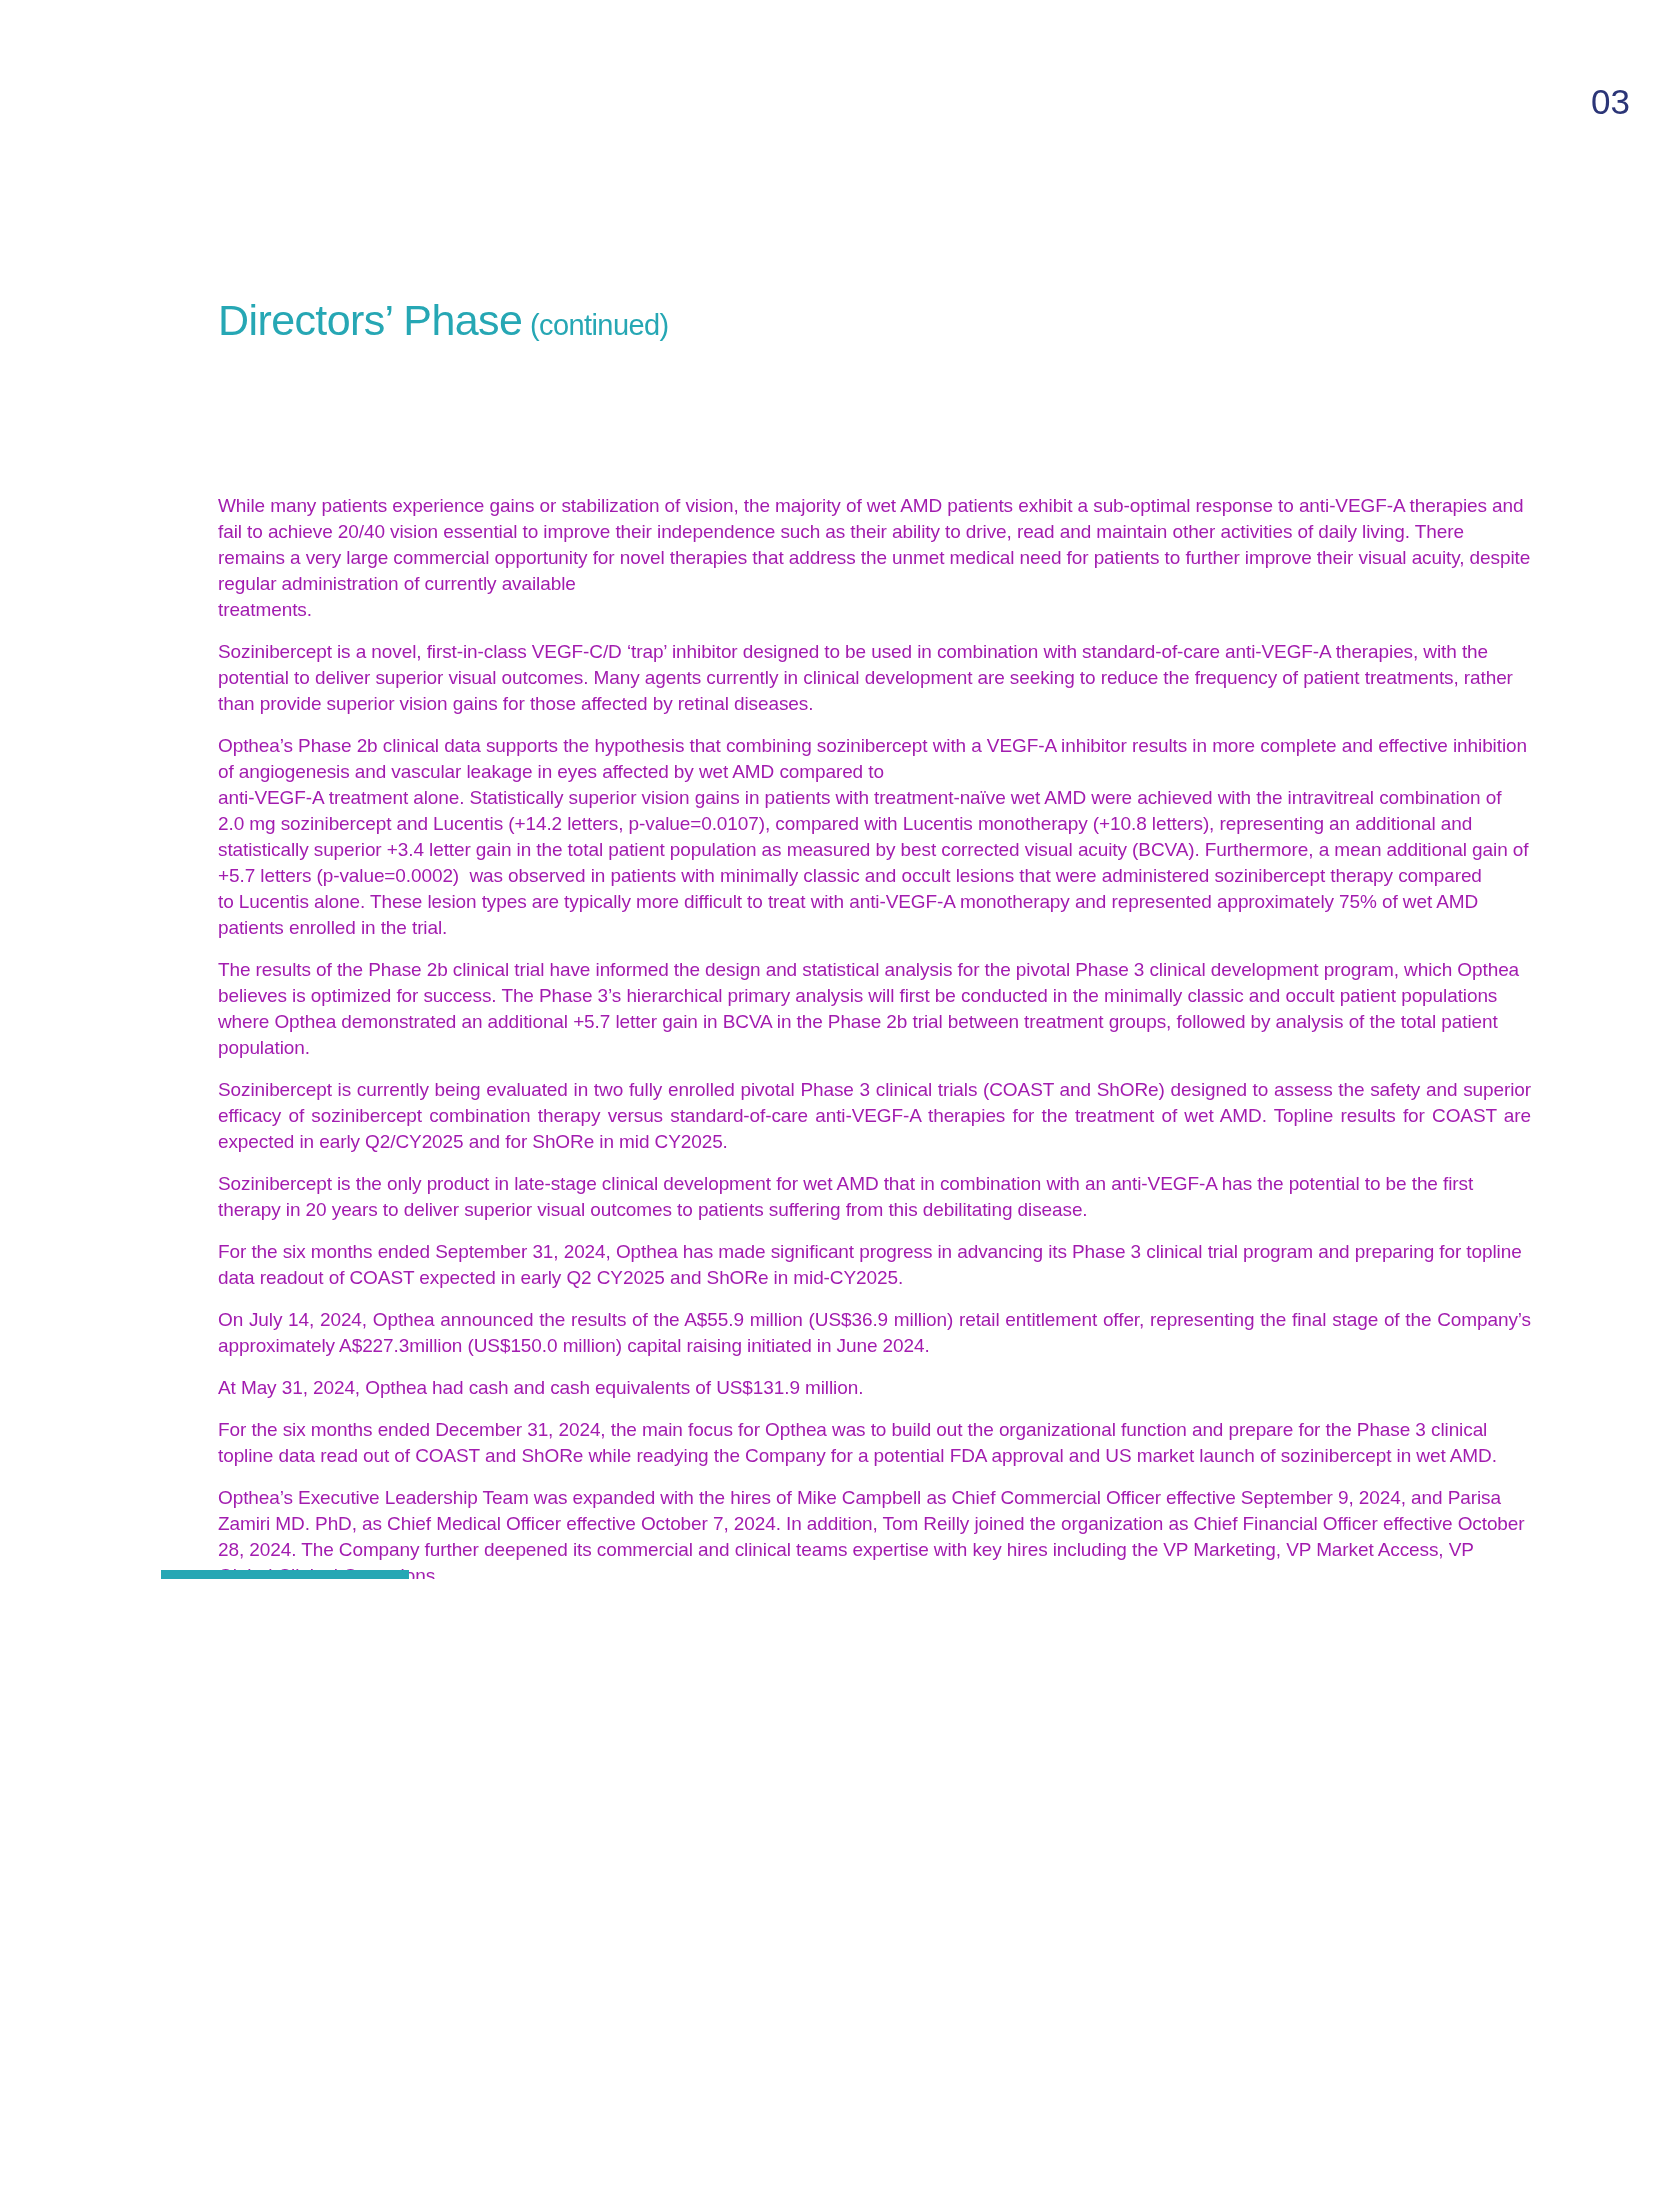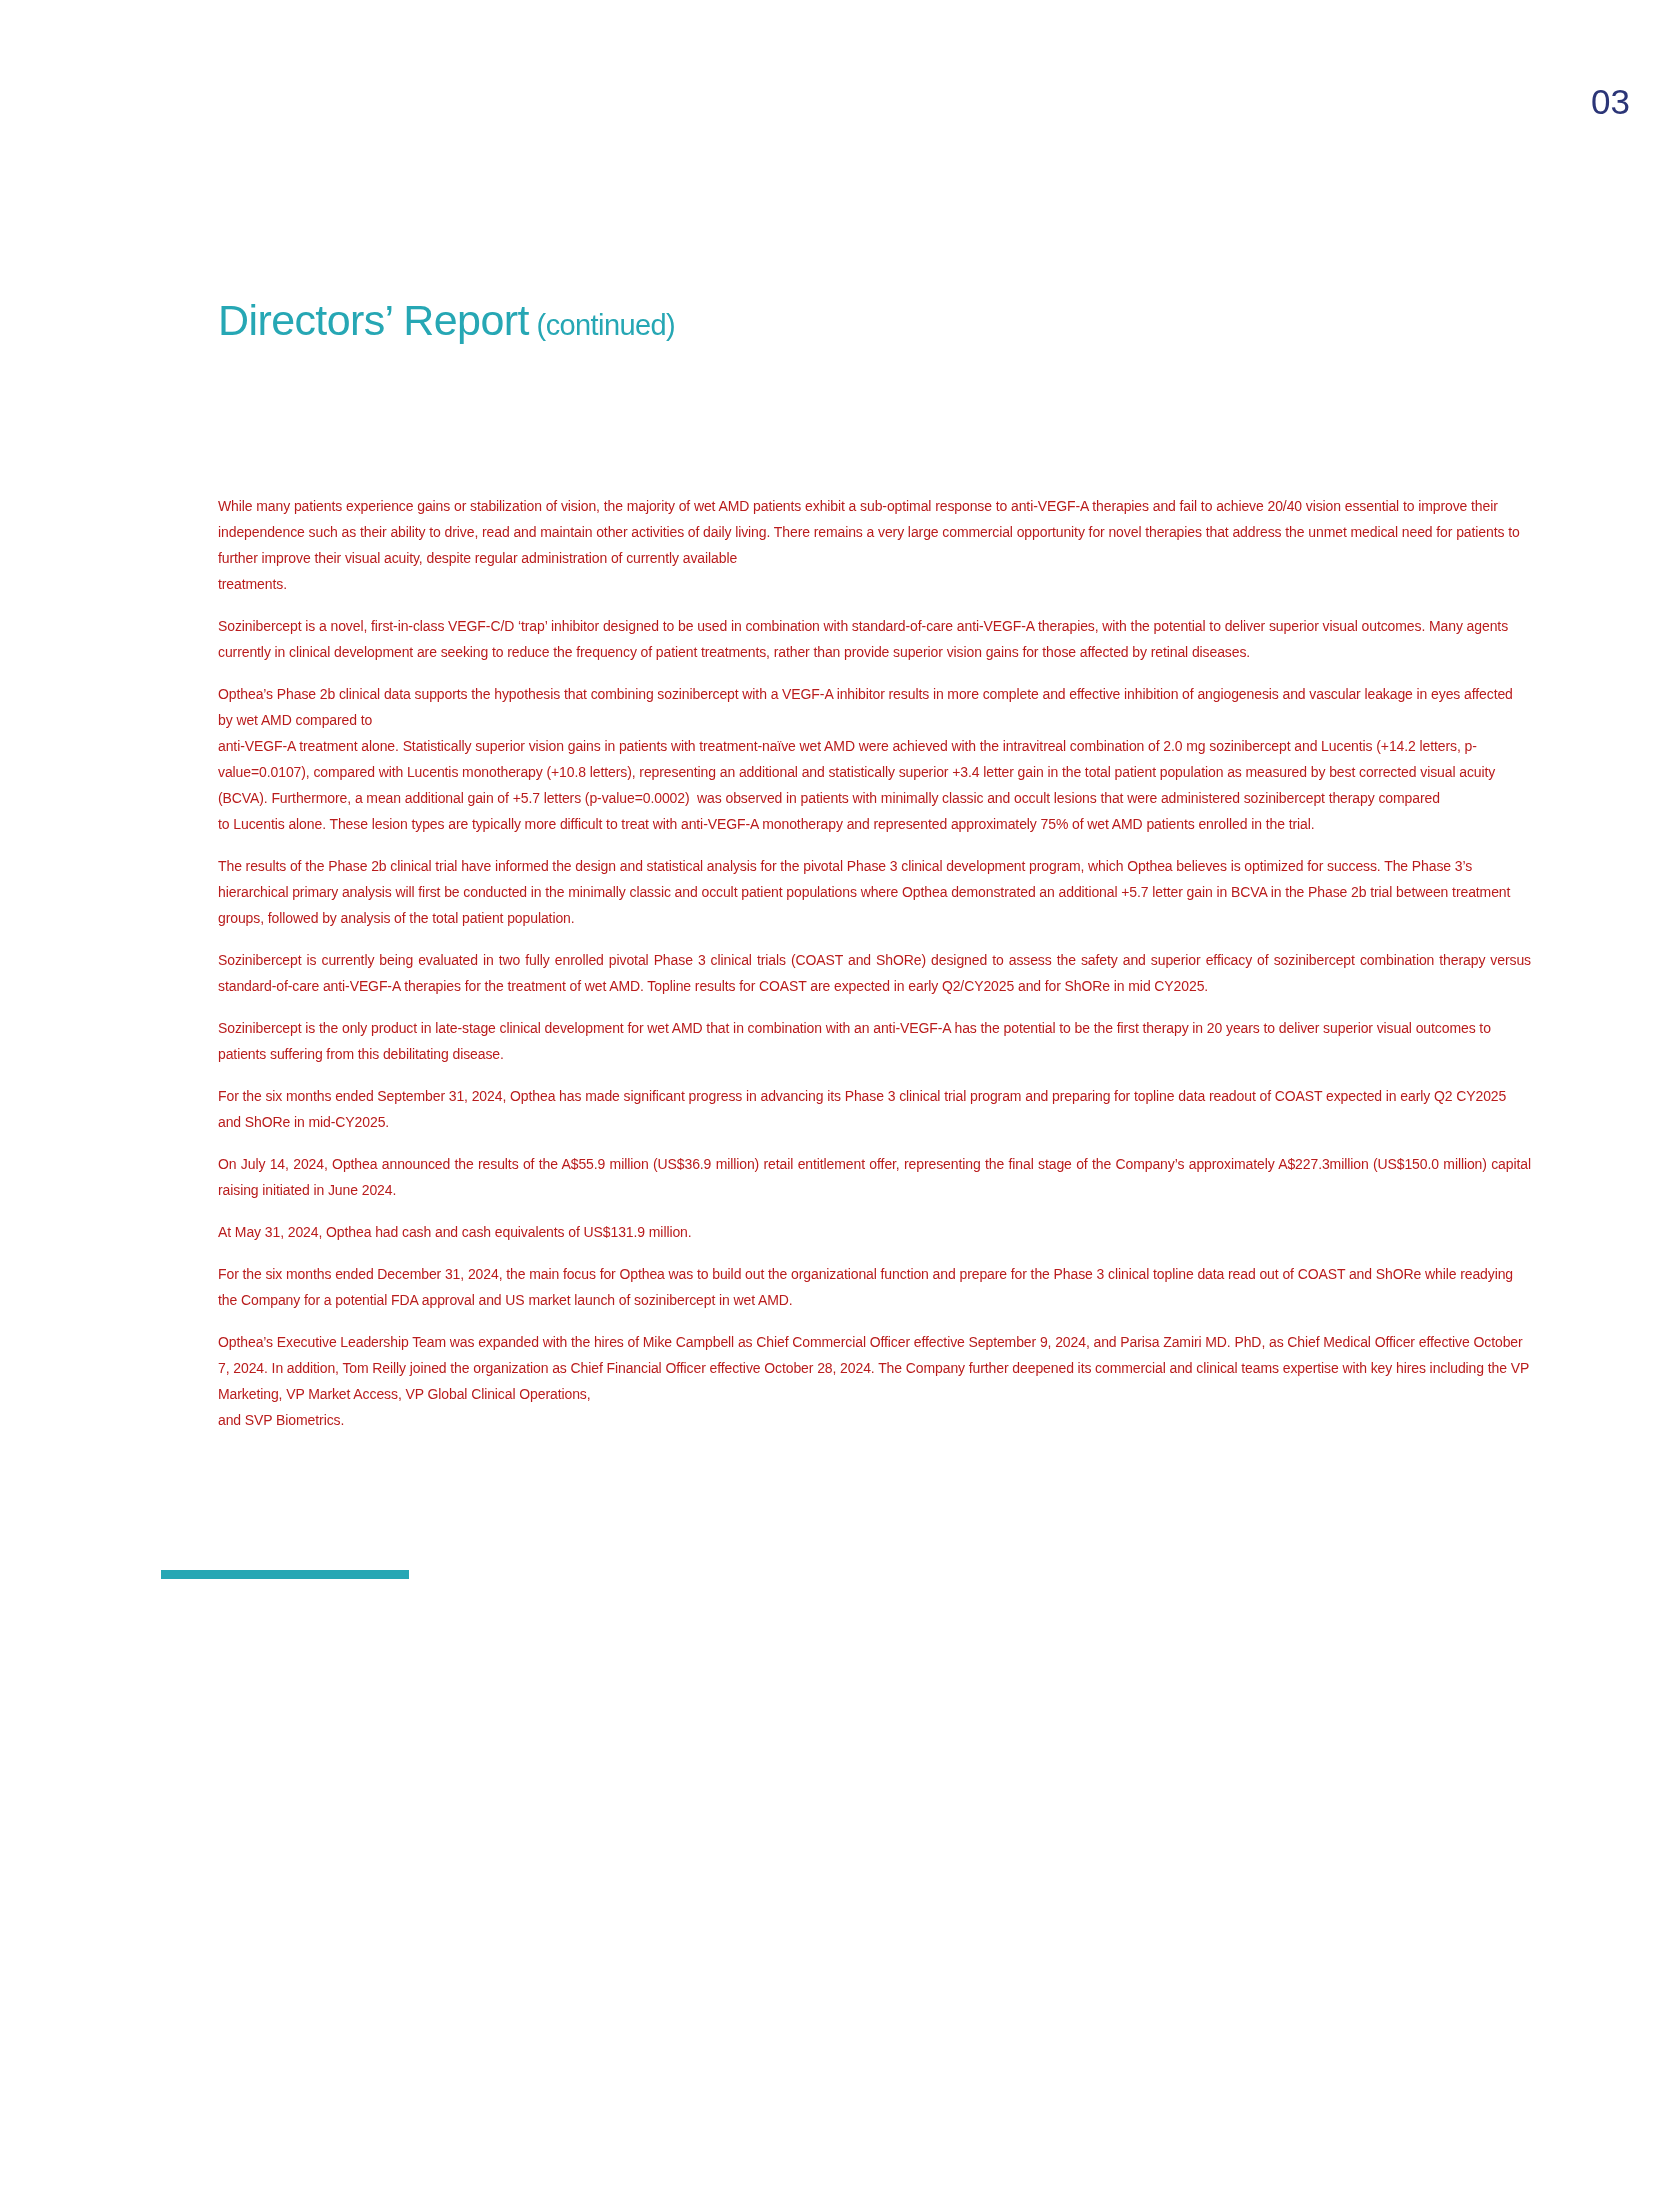--- a/index.html
+++ b/index.html
@@ -47,23 +47,23 @@
     font-weight: 400;
     line-height: 1.25;
     color: #242f6b;
     letter-spacing: -0.3px;
   }
   .section-2 .section-heading {
     margin-top: 53px;
   }
   .content p {
     margin: 0 0 16px 0;
-    font-size: 14px;
+    font-size: 19px;
     line-height: 26px;
-    color: #b91c1c;
+    color: #a21caf;
     letter-spacing: -0.1px;
     white-space: pre-line;
   }
   .content p.justify {
     text-align: justify;
   }
   .footer-accent {
     position: absolute;
     left: 141px;
     bottom: 0;
@@ -74,21 +74,21 @@
 </style>
 </head>
 <body>
 
 <div class="page">
 
   <div class="page-number">03</div>
 
   <div class="content">
 
-    <h1 class="report-title"><span>Directors’ Report</span><span class="title-suffix">(continued)</span></h1>
+    <h1 class="report-title"><span>Directors’ Phase</span><span class="title-suffix">(continued)</span></h1>
 
     <div class="section section-1">
 
       <p>While many patients experience gains or stabilization of vision, the majority of wet AMD patients exhibit a sub-optimal response to anti-VEGF-A therapies and fail to achieve 20/40 vision essential to improve their independence such as their ability to drive, read and maintain other activities of daily living. There remains a very large commercial opportunity for novel therapies that address the unmet medical need for patients to further improve their visual acuity, despite regular administration of currently available
 treatments.</p>
 
       <p>Sozinibercept is a novel, first-in-class VEGF-C/D ‘trap’ inhibitor designed to be used in combination with standard-of-care anti-VEGF-A therapies, with the potential to deliver superior visual outcomes. Many agents currently in clinical development are seeking to reduce the frequency of patient treatments, rather than provide superior vision gains for those affected by retinal diseases.</p>
 
       <p>Opthea’s Phase 2b clinical data supports the hypothesis that combining sozinibercept with a VEGF-A inhibitor results in more complete and effective inhibition of angiogenesis and vascular leakage in eyes affected by wet AMD compared to
 anti-VEGF-A treatment alone. Statistically superior vision gains in patients with treatment-naïve wet AMD were achieved with the intravitreal combination of 2.0 mg sozinibercept and Lucentis (+14.2 letters, p-value=0.0107), compared with Lucentis monotherapy (+10.8 letters), representing an additional and statistically superior +3.4 letter gain in the total patient population as measured by best corrected visual acuity (BCVA). Furthermore, a mean additional gain of +5.7 letters (p-value=0.0002)&nbsp; was observed in patients with minimally classic and occult lesions that were administered sozinibercept therapy compared

